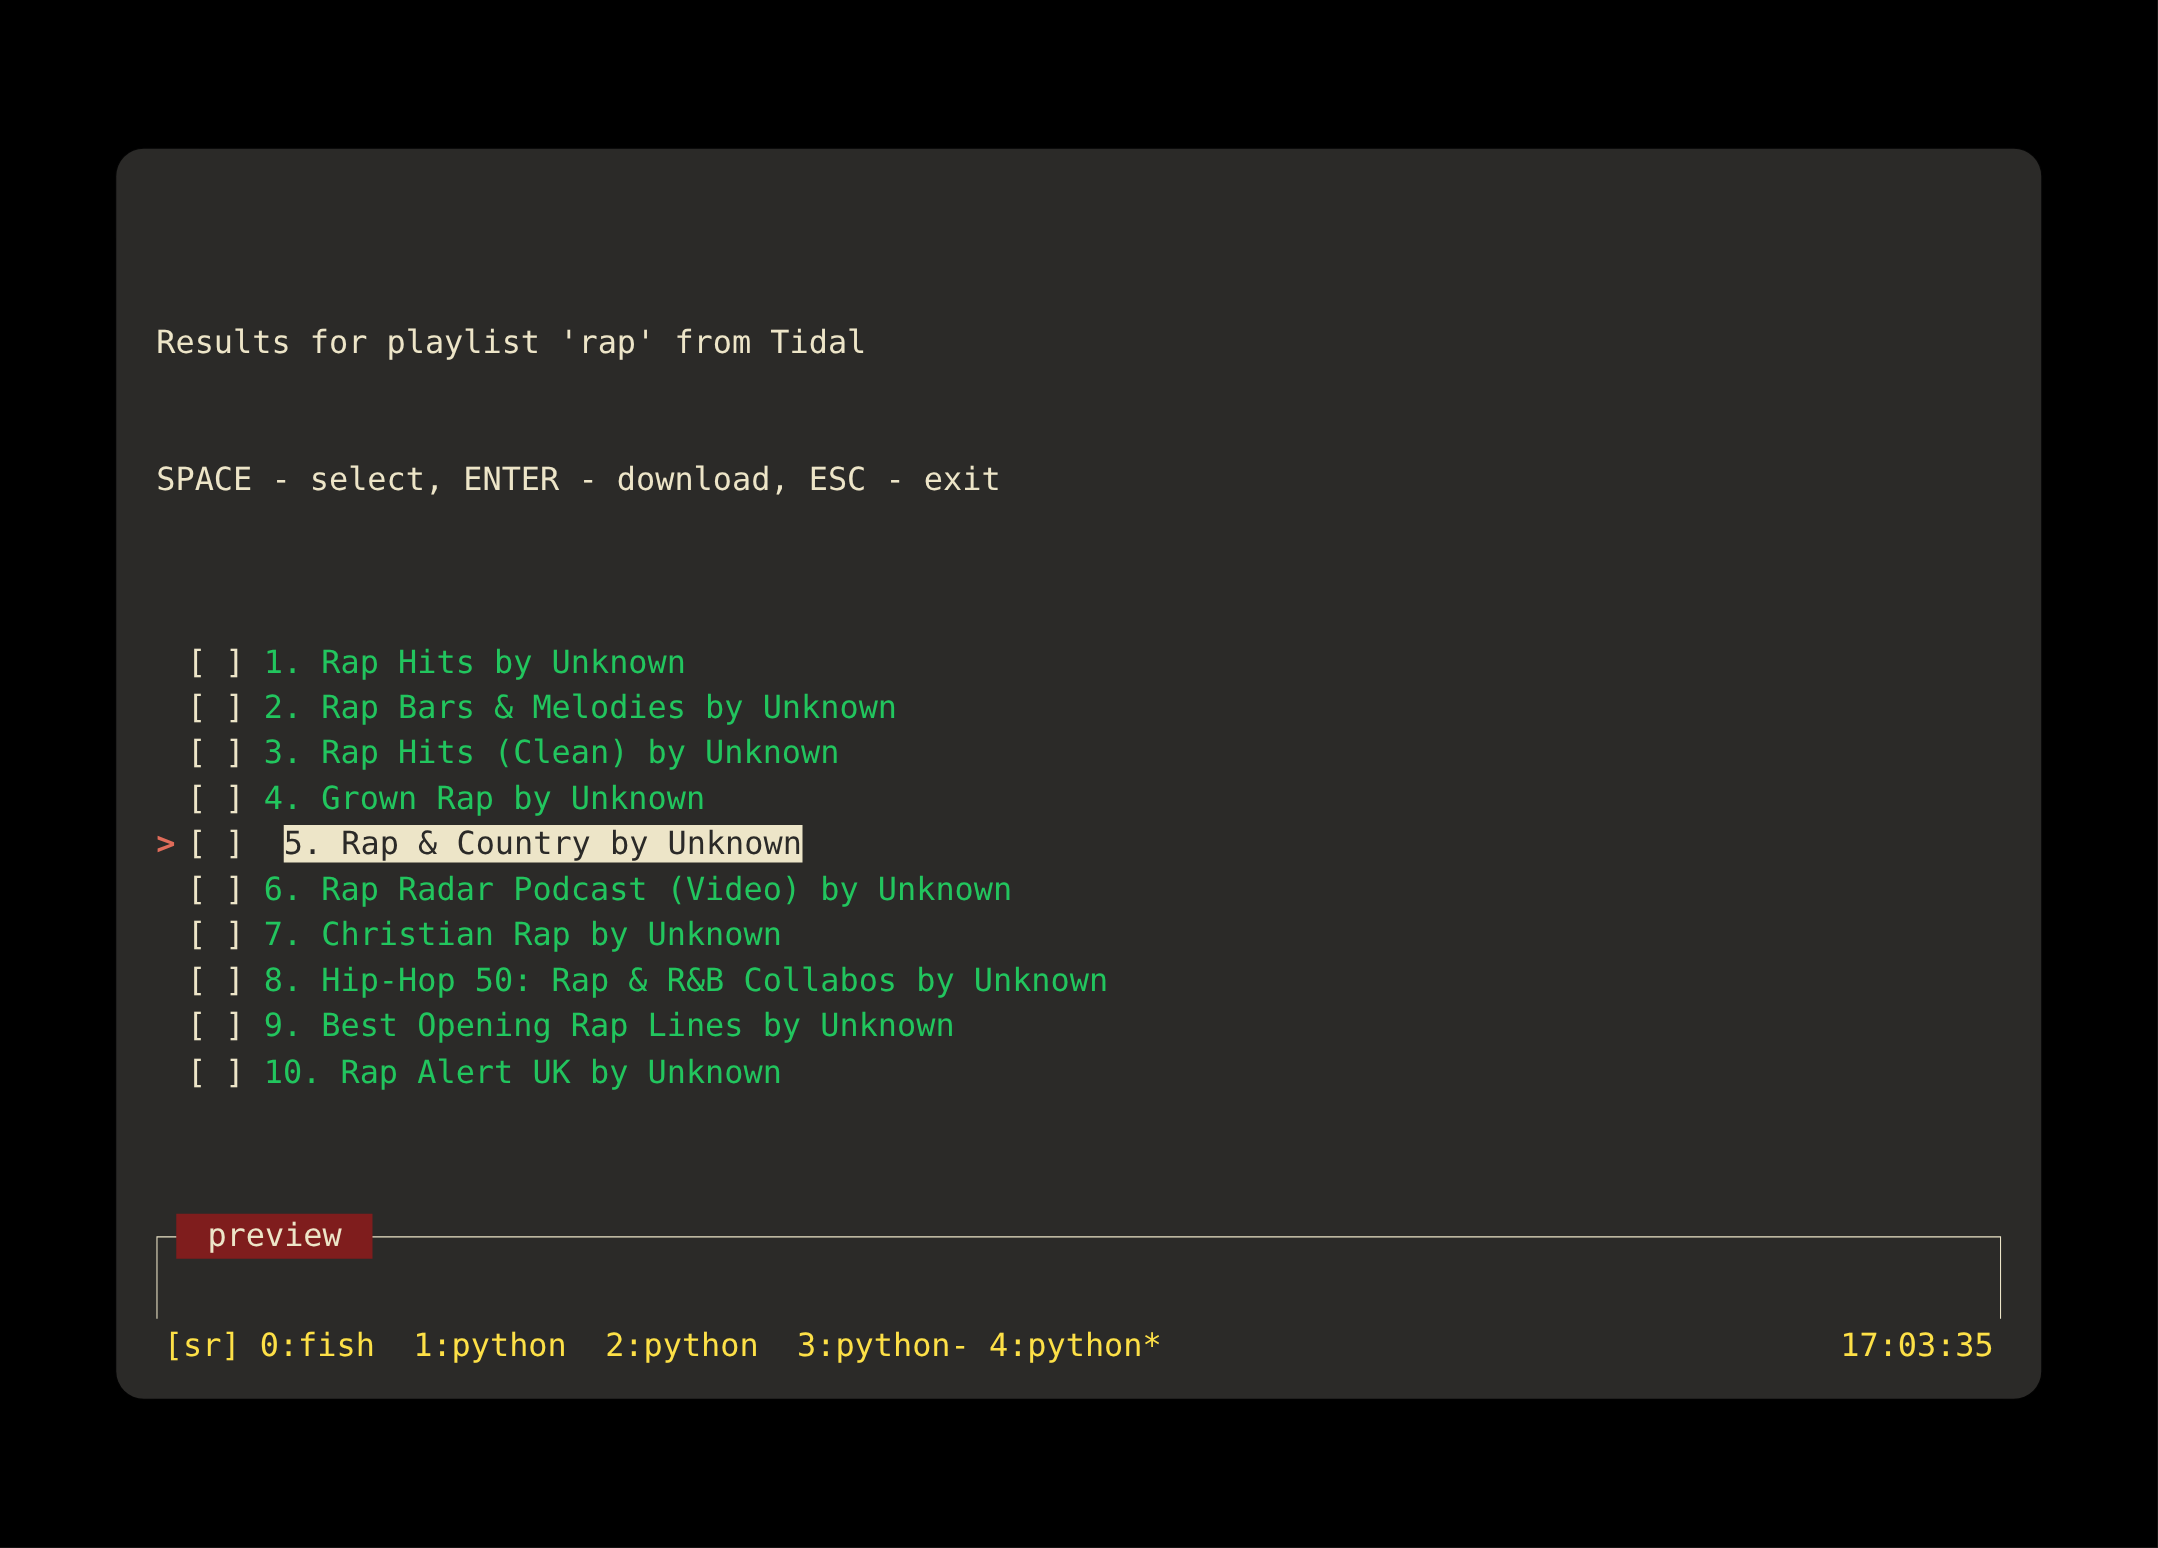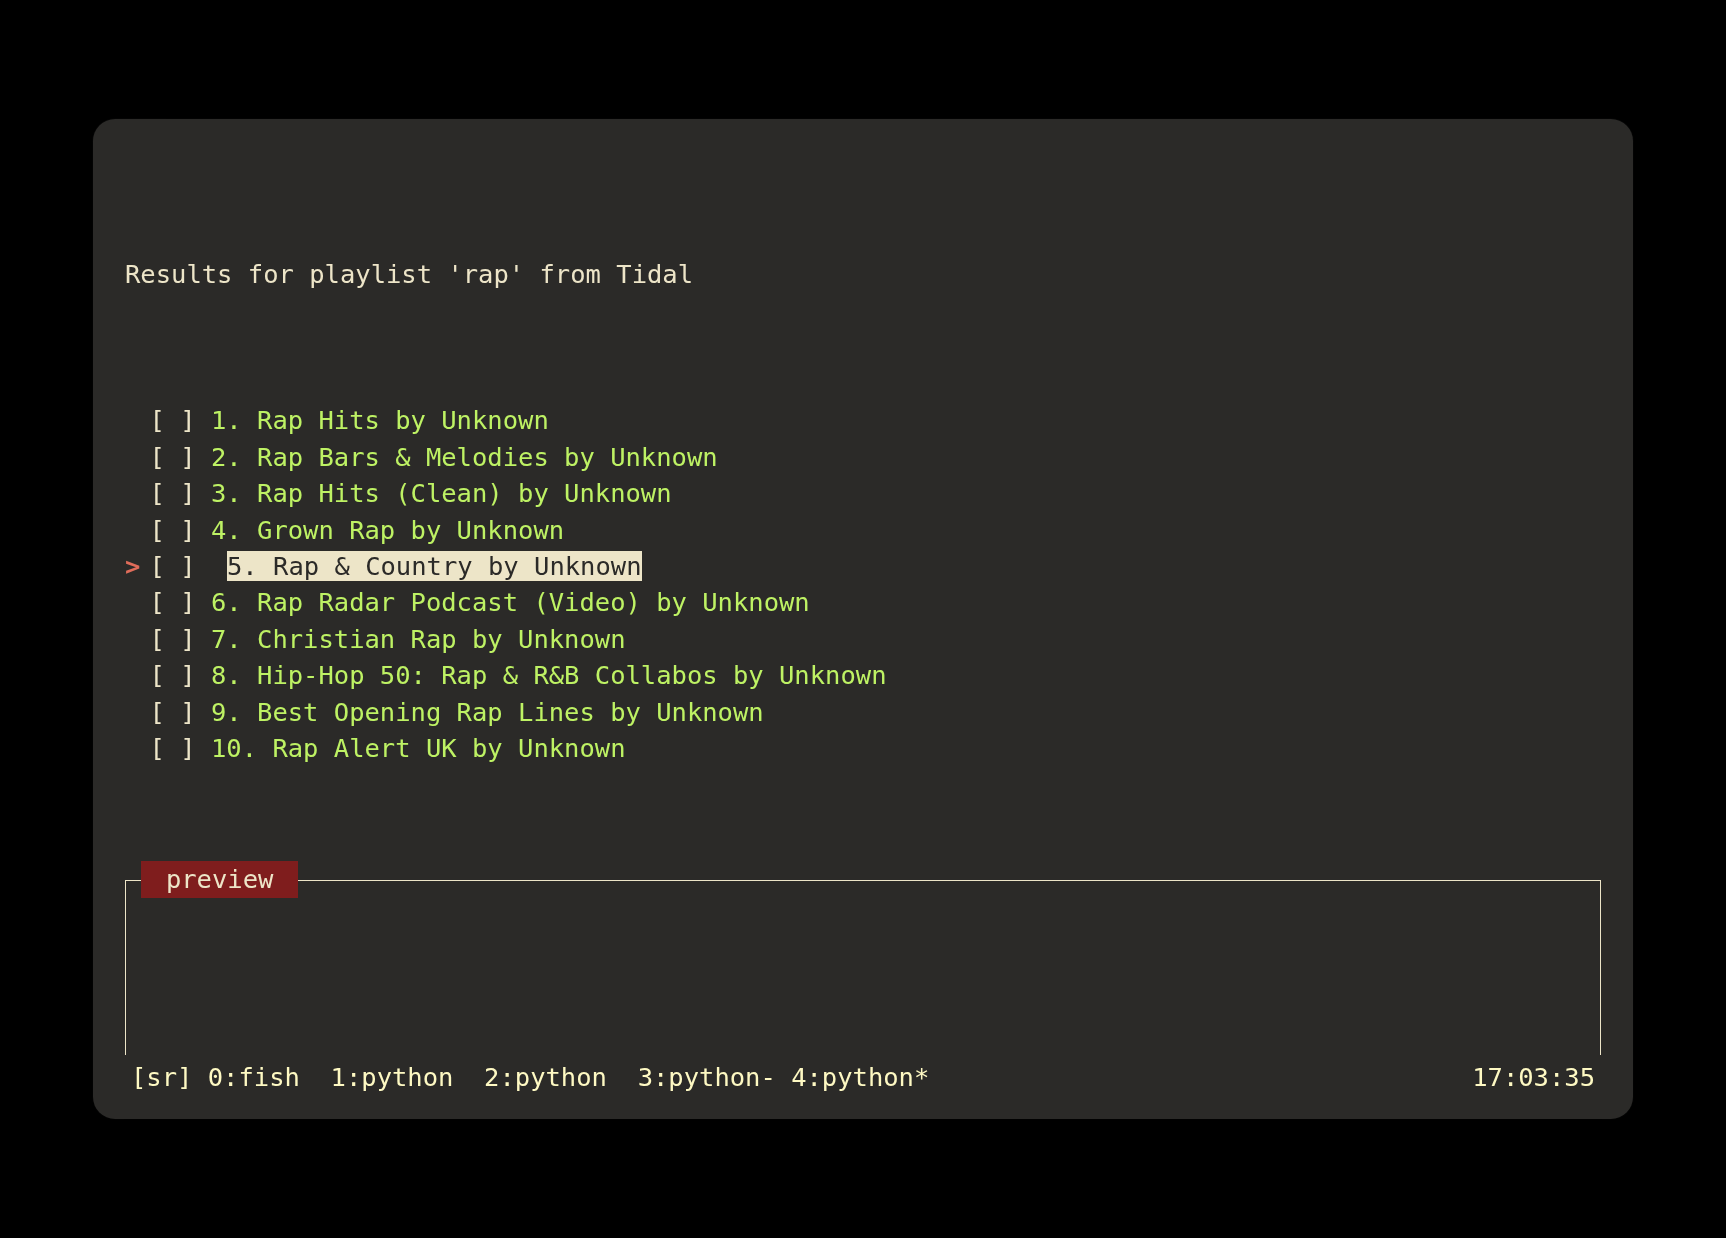--- a/index.html
+++ b/index.html
@@ -48,21 +48,21 @@
       width: 1.6ch;
       color: #e06c5a;
       font-weight: bold;
     }
 
     .checkbox-col {
       color: #ede5c8;
     }
 
     .item-text {
-      color: #bef264;
+      color: #22c55e;
     }
 
     .item-highlight {
       background: #ede5c8;
       color: #2b2a28;
       margin-left: 16px;
     }
 
     .preview-box {
       border: 1px solid #ede5c8;
@@ -80,35 +80,36 @@
       left: 1ch;
       background: #7f1d1d;
       padding: 0 0.6ch;
       color: #ede5c8;
     }
 
     .statusbar {
       display: flex;
       justify-content: space-between;
       align-items: baseline;
-      color: #fef9c3;
+      color: #fde047;
       font-size: 25.5px;
       padding: 4px 6px 6px 6px;
       gap: 24px;
     }
     .statusbar-left { white-space: pre; }
     .statusbar-right { white-space: pre; }
   </style>
 </head>
 <body>
 
 <div class="window">
   <div class="main">
 
     <div class="header-line">Results for playlist 'rap' from Tidal</div>
+    <div class="header-line">SPACE - select, ENTER - download, ESC - exit</div>
 
     <div id="list-container"><div class="list-row"><span class="cursor-col"> </span><span class="checkbox-col">[ ] </span><span class="item-text">1. Rap Hits by Unknown</span></div><div class="list-row"><span class="cursor-col"> </span><span class="checkbox-col">[ ] </span><span class="item-text">2. Rap Bars &amp; Melodies by Unknown</span></div><div class="list-row"><span class="cursor-col"> </span><span class="checkbox-col">[ ] </span><span class="item-text">3. Rap Hits (Clean) by Unknown</span></div><div class="list-row"><span class="cursor-col"> </span><span class="checkbox-col">[ ] </span><span class="item-text">4. Grown Rap by Unknown</span></div><div class="list-row"><span class="cursor-col">&gt;</span><span class="checkbox-col">[ ] </span><span class="item-text item-highlight">5. Rap &amp; Country by Unknown</span></div><div class="list-row"><span class="cursor-col"> </span><span class="checkbox-col">[ ] </span><span class="item-text">6. Rap Radar Podcast (Video) by Unknown</span></div><div class="list-row"><span class="cursor-col"> </span><span class="checkbox-col">[ ] </span><span class="item-text">7. Christian Rap by Unknown</span></div><div class="list-row"><span class="cursor-col"> </span><span class="checkbox-col">[ ] </span><span class="item-text">8. Hip-Hop 50: Rap &amp; R&amp;B Collabos by Unknown</span></div><div class="list-row"><span class="cursor-col"> </span><span class="checkbox-col">[ ] </span><span class="item-text">9. Best Opening Rap Lines by Unknown</span></div><div class="list-row"><span class="cursor-col"> </span><span class="checkbox-col">[ ] </span><span class="item-text">10. Rap Alert UK by Unknown</span></div></div>
 
     <div class="preview-box">
       <span class="preview-label"> preview </span>
       
       
       
       
       

